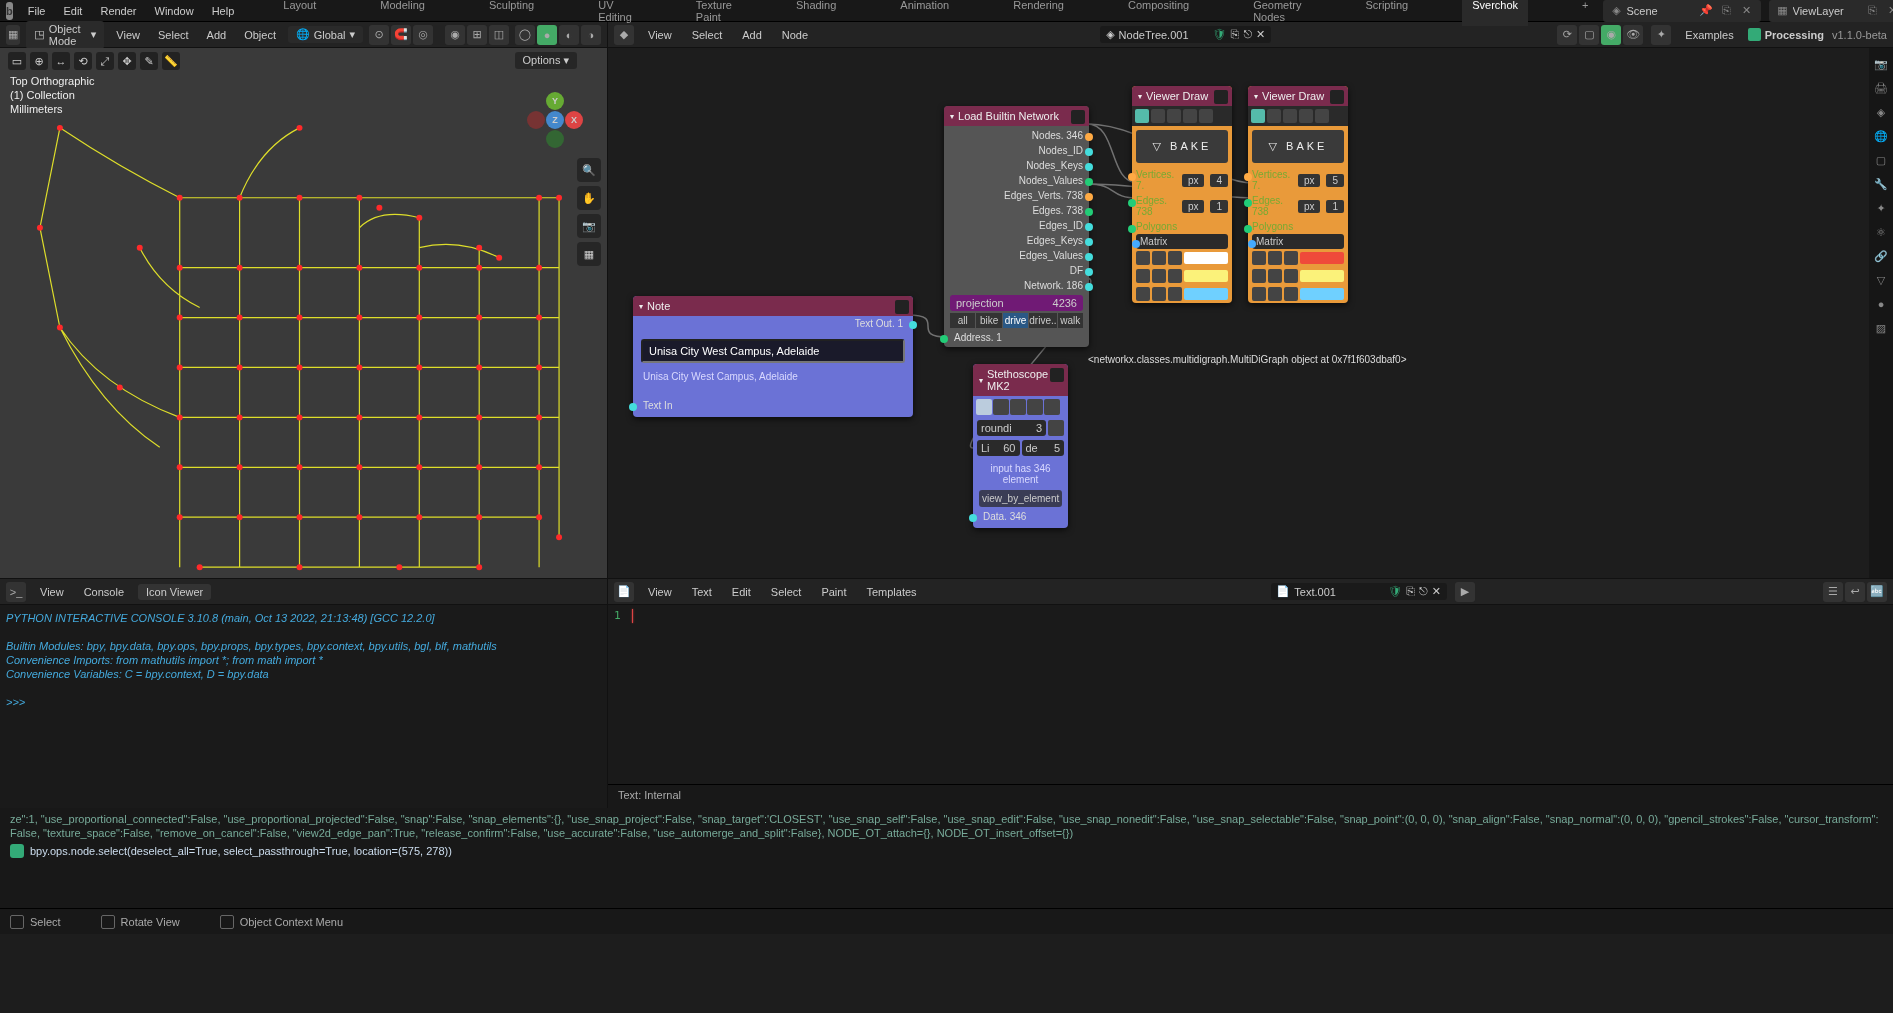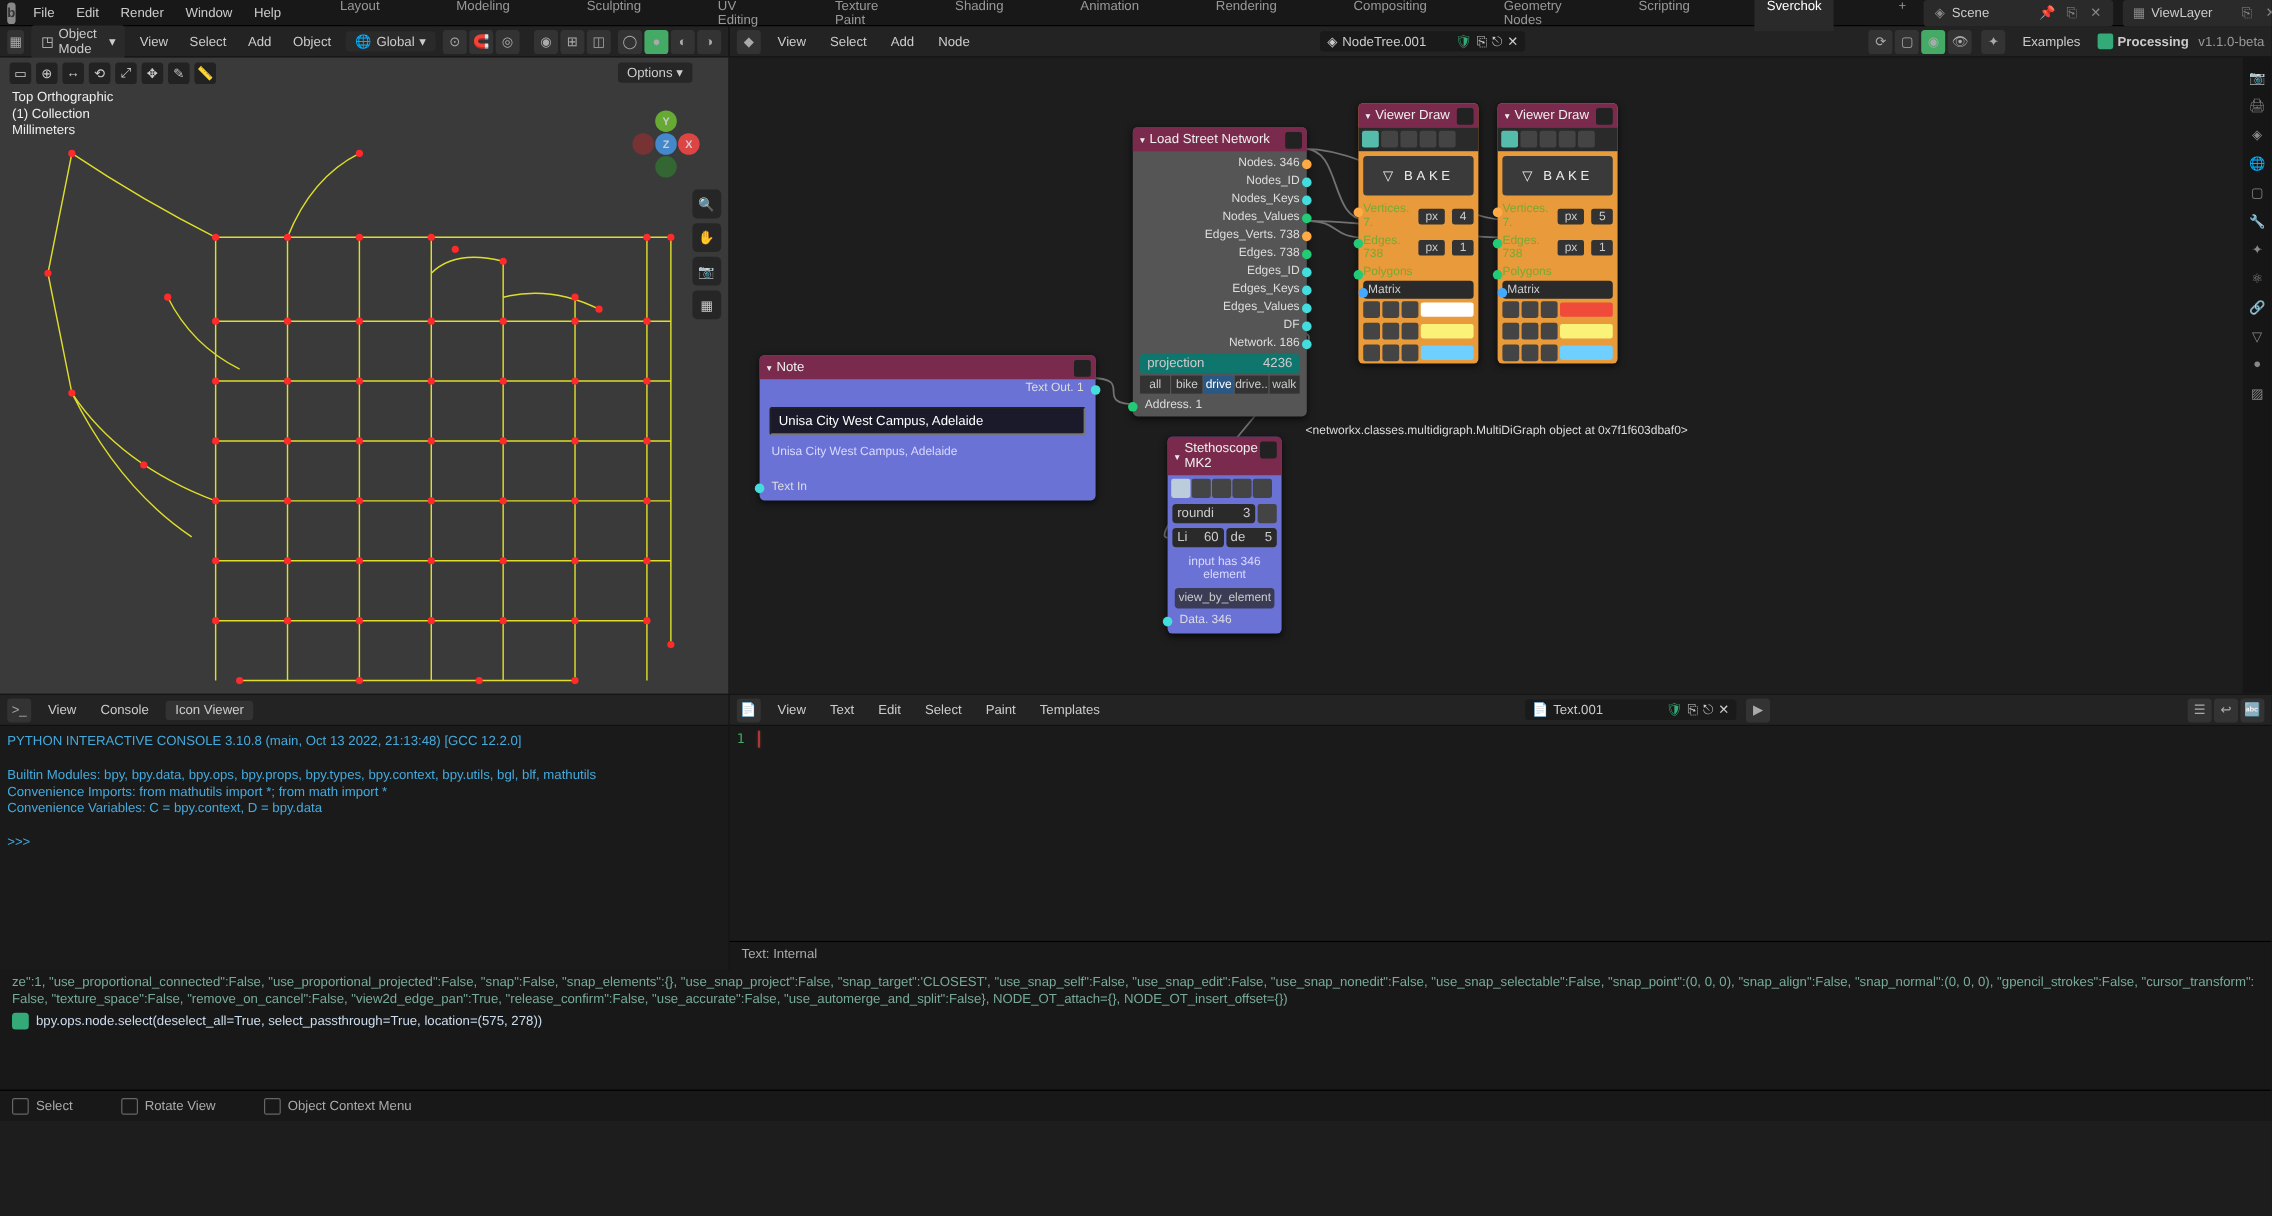--- a/index.html
+++ b/index.html
@@ -61,21 +61,21 @@
 .node .hdr .tri { font-size:8px; }
 .node .hdr .mute { position:absolute; right:4px; top:4px; width:14px; height:14px; background:#222; border-radius:2px; }
 .node .body { padding:2px 0; }
 .sock { display:flex; align-items:flex-end; justify-content:flex-end; padding:2px 6px; gap:4px; position:relative; }
 .sock.in { justify-content:flex-start; }
 .sock .dot { width:8px; height:8px; border-radius:50%; position:absolute; top:5px; }
 .sock.out .dot { right:-4px; }
 .sock.in  .dot { left:-4px; }
 .sock .lbl { color:#ddd; font-size:10px; }
 .dot-green{background:#2c7;} .dot-blue{background:#4af;} .dot-orange{background:#fa4;} .dot-cyan{background:#4dd;}
-.nfield { background:#0f766e; margin:2px 6px; padding:2px 6px; border-radius:3px; display:flex; justify-content:space-between; font-size:10px; }
+.nfield { background:#701a75; margin:2px 6px; padding:2px 6px; border-radius:3px; display:flex; justify-content:space-between; font-size:10px; }
 .btnrow { display:flex; margin:2px 6px; gap:1px; }
 .btnrow .b { flex:1; background:#333; padding:2px 0; text-align:center; font-size:10px; cursor:pointer; }
 .btnrow .b.active { background:#2a5885; color:#fff; }
 
 .node-note { background:#6b72d6; }
 .node-note .hdr { background:#7a2b4d; }
 .node-note .body { padding:8px; }
 .note-txt { background:#1a1a2a; color:#fff; padding:4px 6px; border-radius:3px; width:100%; margin-bottom:6px; }
 .note-echo { color:#d9d9ff; font-size:10px; margin:2px 0 8px 2px; }
 
@@ -110,21 +110,21 @@
 
 
 .props-tabs { position:absolute; right:0; top:48px; width:24px; height:530px; background:#161616; display:flex; flex-direction:column; gap:4px; padding-top:6px; align-items:center; }
 .props-tabs .pt { width:20px; height:20px; border-radius:3px; display:flex; align-items:center; justify-content:center; cursor:pointer; color:#888; }
 
 
 .bottom { display:flex; height:230px; border-top:1px solid #111; }
 .console-panel { width:608px; display:flex; flex-direction:column; border-right:1px solid #111; }
 .text-panel { flex:1; display:flex; flex-direction:column; }
 .panel-hdr { height:26px; background:#232323; display:flex; align-items:center; padding:0 6px; gap:8px; border-bottom:1px solid #111; }
-.console-body { flex:1; background:#1a1a1a; font-family:monospace; font-size:11px; padding:6px; overflow:hidden; color:#6a9; line-height:14px; }
+.console-body { flex:1; background:#1a1a1a; font-family:monospace; font-size:11px; padding:6px; overflow:hidden; color:#6a9; line-height:14px;font-style:italic; }
 .console-body .cyan { color:#4ad; }
 .console-body .prompt { color:#4ad; }
 .text-body { flex:1; background:#1a1a1a; position:relative; }
 .text-body .ln { position:absolute; left:6px; top:4px; color:#4a6; font-family:monospace; }
 .text-body .cursor { position:absolute; left:24px; top:4px; width:1px; height:14px; background:#d44; box-shadow:0 0 2px #d44; }
 
 
 .logstrip { height:100px; background:#181818; padding:4px 10px; font-family:monospace; color:#7a9; font-size:11px; line-height:14px; overflow:hidden; }
 .logstrip .line2 { margin-top:4px; display:flex; align-items:center; gap:6px; }
 .logstrip .chk { width:14px; height:14px; background:#3a7; border-radius:3px; display:inline-block; }
@@ -382,21 +382,21 @@
       </div>
       <div class="sock in" style="padding-left:10px;padding-bottom:6px;">
           <span class="dot dot-cyan"></span>
           <span class="lbl">Text In</span>
         </div>
     </div>
 
     <div class="node" style="left:336px; top:58px; width:145px;">
       <div class="hdr">
           <span class="tri">▾</span>
-          <span>Load Street Network</span>
+          <span>Load Builtin Network</span>
           <span class="mute"></span>
         </div>
       <div class="body">
         <div class="sock out">
             <span class="lbl">Nodes. 346</span>
             <span class="dot dot-orange"></span>
           </div>
         <div class="sock out">
             <span class="lbl">Nodes_ID</span>
             <span class="dot dot-cyan"></span>

